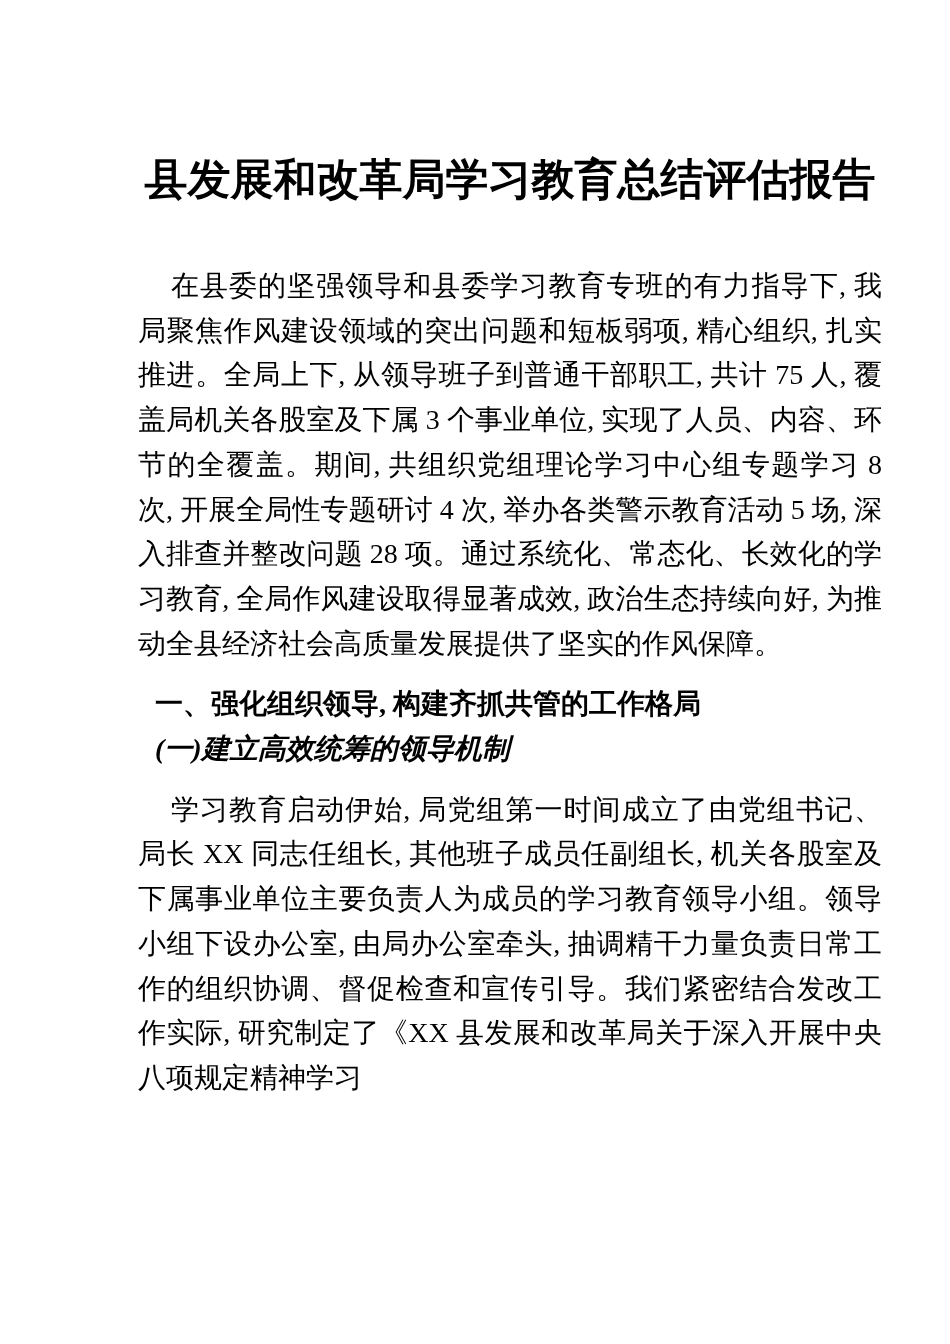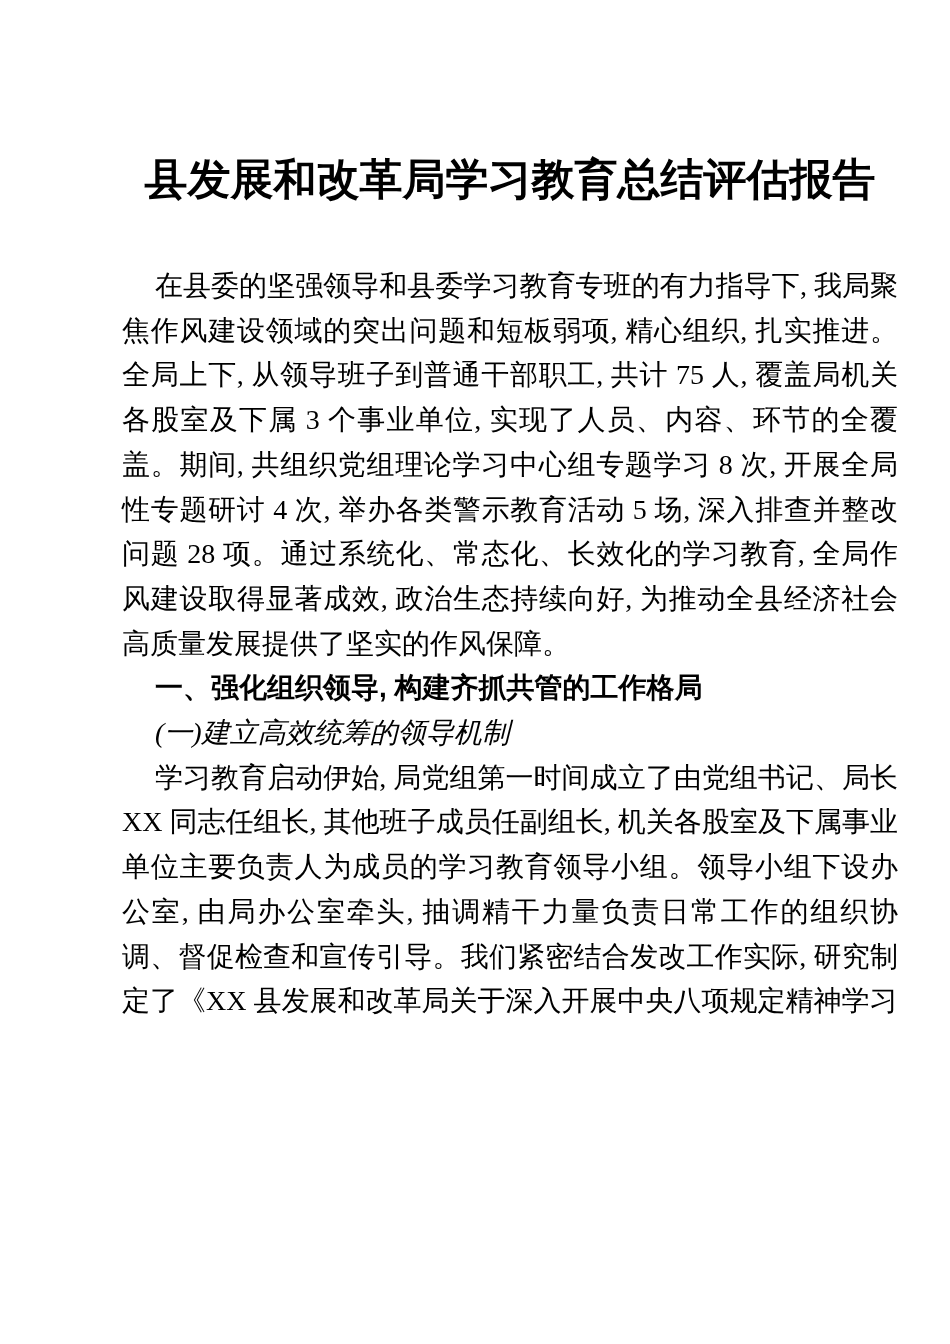--- a/index.html
+++ b/index.html
@@ -29,36 +29,36 @@
   .doc-content {
     font-size: 28px;
     line-height: 44.7px;
     text-align: justify;
     text-justify: inter-character;
     color: #000000;
   }
   .para {
     font-family: "Liberation Serif", "DejaVu Serif", serif;
     font-weight: 400;
-    margin: 0;
+    margin: 16px;
     text-indent: 33px;
   }
   .heading-hei {
-    font-family: Liberation Sans, sans-serif;
+    font-family: Liberation Serif, serif;
     font-weight: 700;
     font-size: 28px;
     line-height: 44.7px;
     margin: 0;
     text-indent: 33px;
     text-align: left;
   }
   .heading-kai {
     font-family: "Liberation Serif", "DejaVu Serif", serif;
     font-style: italic;
-    font-weight: 400;
+    font-weight: 700;
     font-size: 28px;
     line-height: 44.7px;
     margin: 0;
     text-indent: 33px;
     text-align: left;
   }
 </style>
 </head>
 <body>
 

